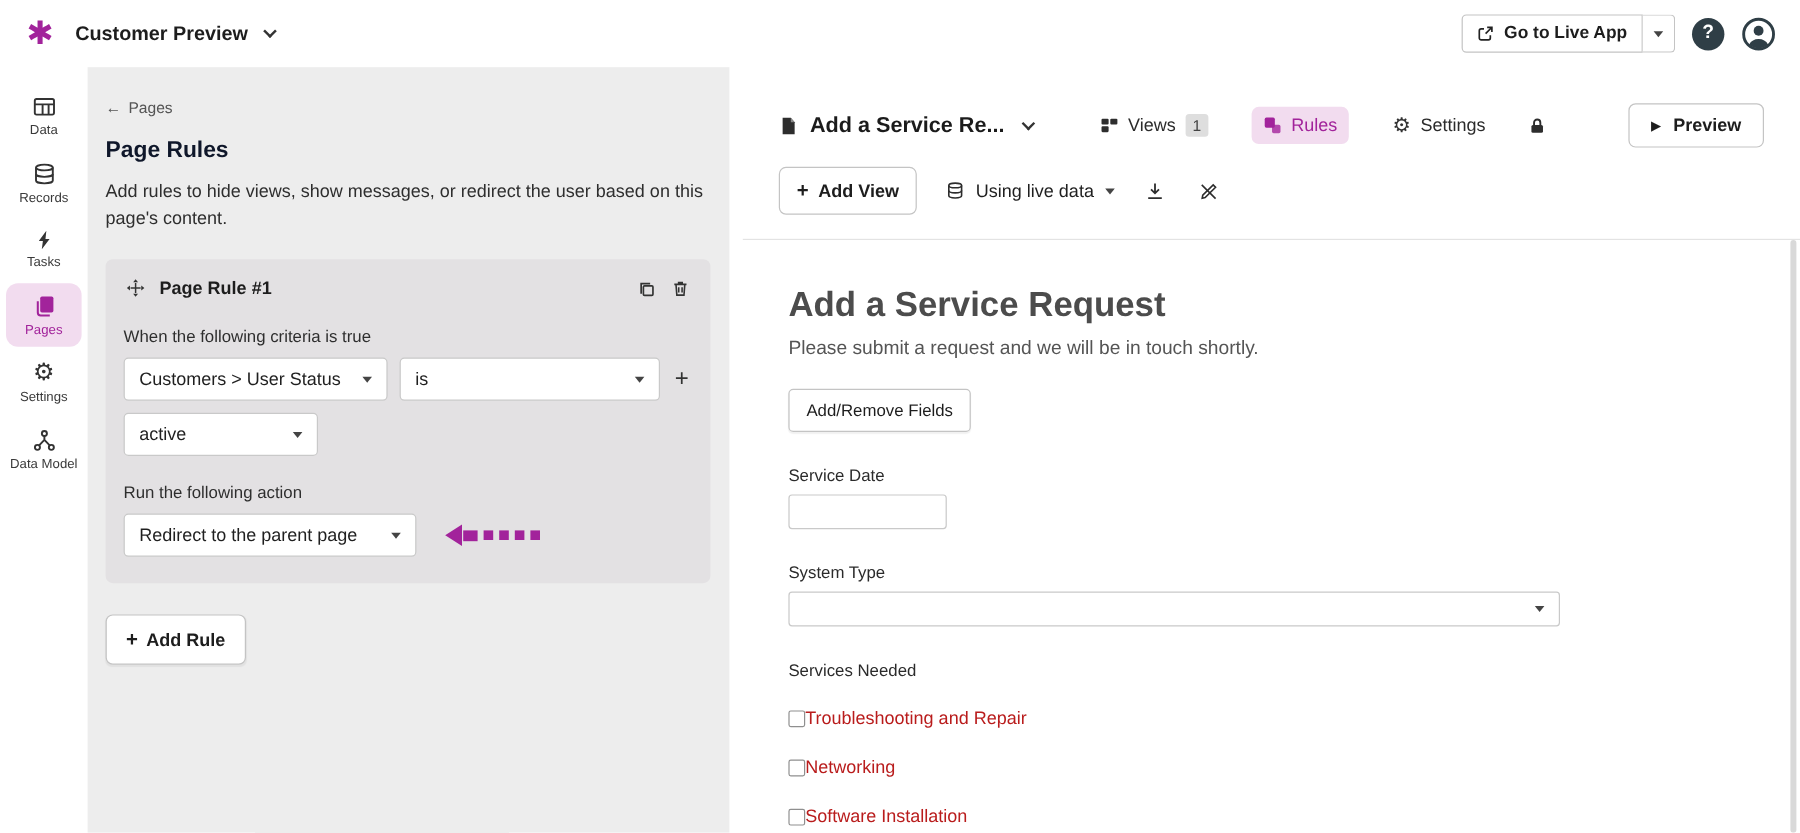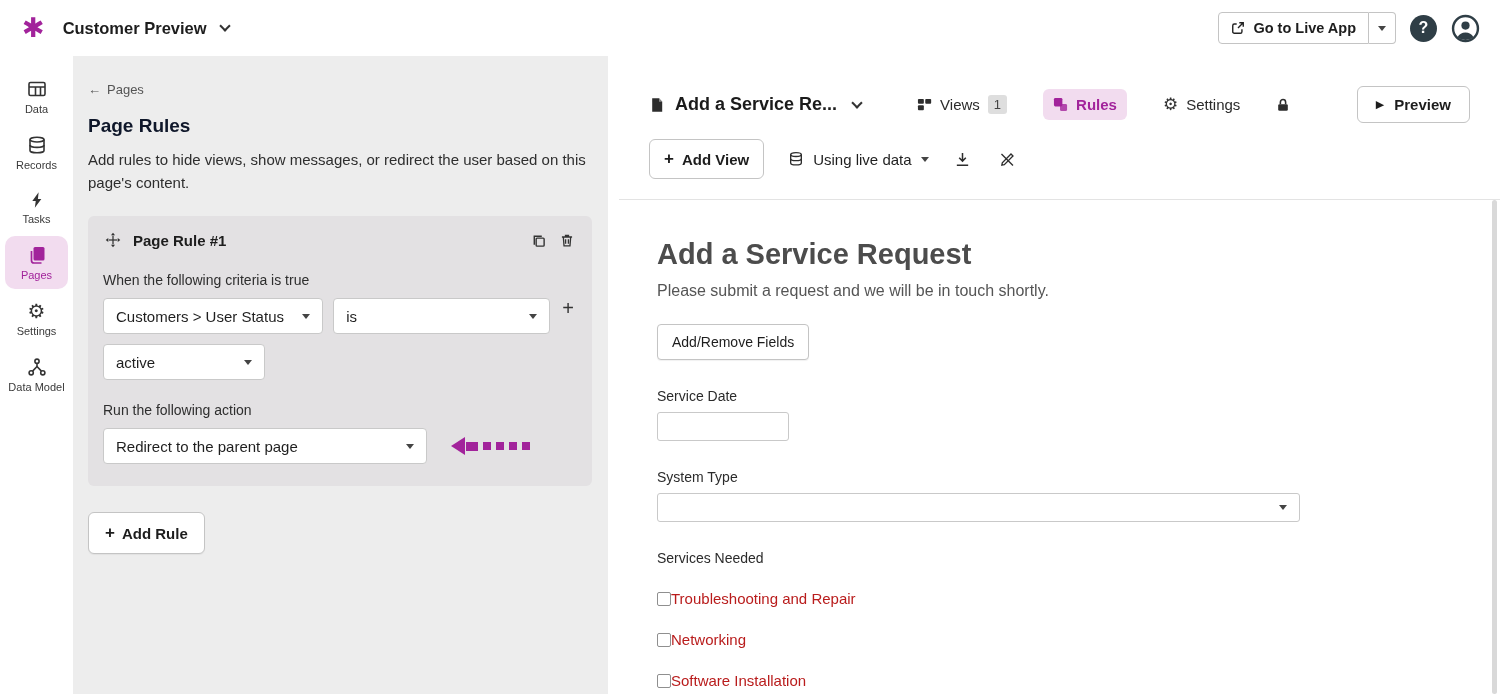--- a/index.html
+++ b/index.html
@@ -36,45 +36,45 @@
   .rules-panel { width:535px; flex:0 0 auto; background:#ededed; padding:26px 16px 0 15px; }
   .back-row { display:flex; align-items:center; gap:6px; font-size:13px; color:#555; cursor:pointer; }
   .rules-title { font-size:19px; font-weight:bold; color:#0f172a; margin-top:18px; }
   .rules-desc { font-size:15px; color:#2e2e2e; line-height:1.5; margin-top:12px; max-width:500px; }
   .rule-card { background:#e3e1e3; border-radius:6px; margin-top:22px; padding:14px 16px 22px 15px; width:504px; }
   .rule-head { display:flex; align-items:center; gap:10px; }
   .rule-title { font-weight:bold; font-size:15px; color:#1d1d1d; }
   .rule-head .spacer { flex:1; }
   .icon-btn { background:none; border:none; cursor:pointer; padding:2px; display:flex; }
   .mini-label { font-size:14px; color:#2e2e2e; margin-top:22px; }
-  .rule-row { display:flex; gap:10px; margin-top:10px; }
+  .rule-row { display:flex; align-items:center; gap:10px; margin-top:10px; }
   .select { background:#fff; border:1px solid #c9c9c9; border-radius:4px; height:36px; display:flex; align-items:center; justify-content:space-between; padding:0 12px; font-size:15px; color:#1f1f1f; cursor:pointer; gap:10px; }
   .sel-field { width:222px; }
   .sel-op { width:219px; }
   .sel-value { width:162px; }
-  .sel-action { width:324px; }
+  .sel-action { width:244px; }
   .plus-inline { font-size:20px; color:#333; cursor:pointer; padding:0 2px; line-height:1; }
   .add-rule { margin-top:26px; gap:7px; padding:10px 16px; border-radius:6px; font-weight:bold; font-size:15px; box-shadow:0 1px 1px rgba(0,0,0,.05); }
   .add-rule .p { font-size:17px; font-weight:bold; }
 
   
   .annotation { display:flex; align-items:center; margin-left:14px; gap:5px; }
   .ann-tri { width:0; height:0; border-top:9px solid transparent; border-bottom:9px solid transparent; border-right:14px solid #a2239b; }
   .ann-sq { width:8px; height:8px; background:#a2239b; }
   .ann-sq.first { width:12px; height:9px; margin-left:-4px; }
 
   
   .page-panel { flex:1; background:#fff; min-width:0; display:flex; flex-direction:column;padding-left:11px; }
   .page-head { display:flex; align-items:center; padding:30px 30px 0 30px; }
   .page-title { font-weight:bold; font-size:18px; color:#1b1b1b; margin-left:10px; white-space:nowrap; }
   .page-head .chev { margin-left:16px; }
   .tabs { display:flex; align-items:center; gap:26px; margin-left:46px; }
   .tab { display:flex; align-items:center; gap:8px; font-size:15px; color:#2b2b2b; cursor:pointer; padding:7px 10px; border-radius:6px; }
   .tab .count { background:#dedede; color:#444; font-size:13px; padding:2px 6px; border-radius:3px; }
-  .tab.active { background:#f2dcef; color:#a2239b; font-weight:bold; }
+  .tab.active { background:#f2dcef; color:#a2239b; font-weight:normal; }
   .preview-btn { margin-left:auto; gap:10px; padding:9px 18px; border-radius:6px; font-weight:bold; font-size:15px; }
   .preview-btn .play { font-size:11px; }
   .page-toolbar { display:flex; align-items:center; gap:22px; padding:16px 30px 20px 30px; border-bottom:1px solid #e3e3e3; }
   .add-view { gap:8px; padding:9px 14px; border-radius:6px; font-size:15px; font-weight:600; }
   .add-view .p { font-size:17px; }
   .live-data { display:flex; align-items:center; gap:9px; font-size:15px; color:#1f1f1f; cursor:pointer; margin-left:2px; }
   .tool-icon { cursor:pointer; display:flex; padding:3px; }
 
   
   .form-area { padding:38px 0 0 38px; flex:1; }

